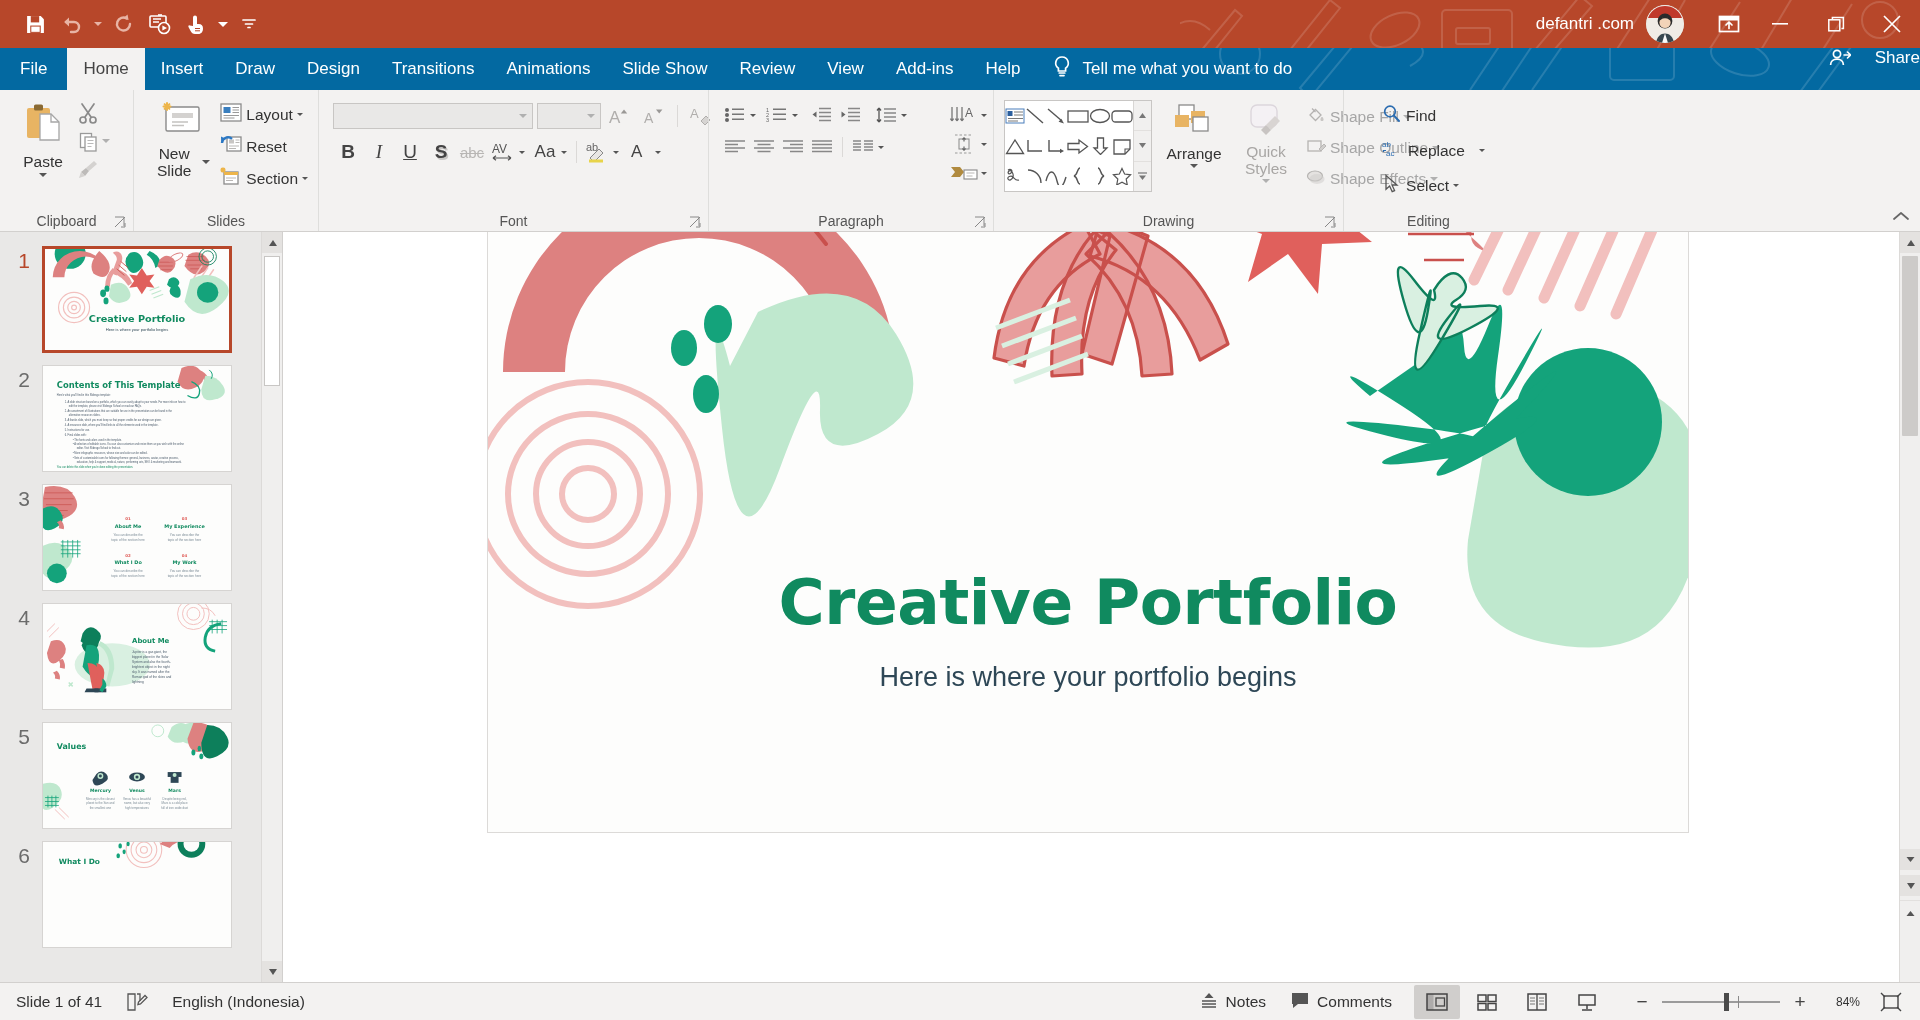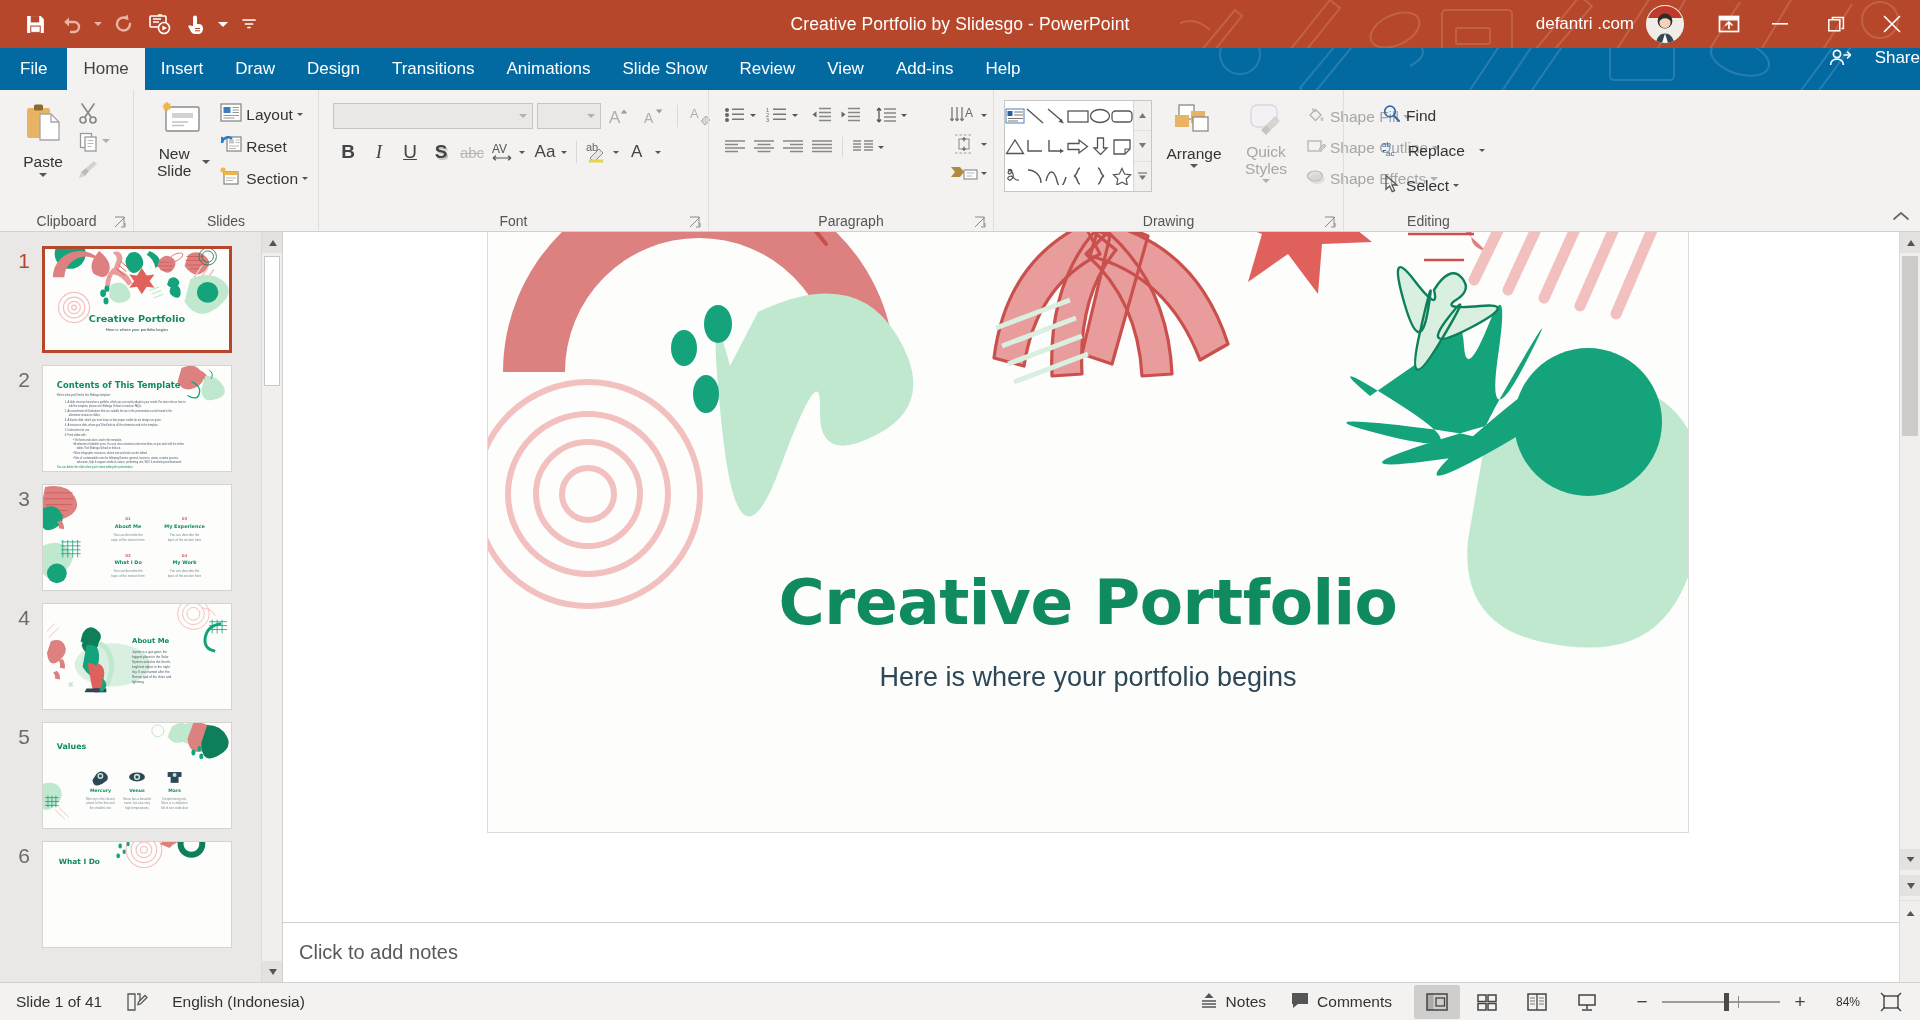--- a/index.html
+++ b/index.html
@@ -249,21 +249,20 @@
       <div class="qat-arrow">
         <div style="width:0;height:0;border-left:5px solid transparent;border-right:5px solid transparent;border-top:5px solid #fff;"></div>
       </div>
       <div class="qat-btn">
         <svg width="18" height="18" viewBox="0 0 18 18">
             <path d="M3 5h12M5.5 9h7M8 12.5h2" stroke="#fff" stroke-width="1.7" stroke-linecap="round"></path>
           </svg>
       </div>
     </div>
 
-    <div class="title-text">Creative Portfolio by Slidesgo  -  PowerPoint</div>
 
     <div class="tb-right">
       <div class="acct-name">defantri .com</div>
       <div class="avatar">
         <svg width="38" height="38" viewBox="0 0 38 38">
           <circle cx="19" cy="19" r="19" fill="#f0ece6"></circle>
           <path d="M19 1a18 18 0 0 1 17 12H2A18 18 0 0 1 19 1z" fill="#c0392b"></path>
           <circle cx="19" cy="16" r="7.4" fill="#2b2b2b"></circle>
           <circle cx="19" cy="17.5" r="5.6" fill="#f2d3b8"></circle>
           <path d="M13.4 14.6c.6-3.6 10.6-3.9 11.2 0 .5 3-1.1-1.3-5.6-1.3s-6 4.3-5.6 1.3z" fill="#2b2b2b"></path>
@@ -316,20 +315,29 @@
     <div class="tab">Insert</div>
     <div class="tab">Draw</div>
     <div class="tab">Design</div>
     <div class="tab">Transitions</div>
     <div class="tab">Animations</div>
     <div class="tab">Slide Show</div>
     <div class="tab">Review</div>
     <div class="tab">View</div>
     <div class="tab">Add-ins</div>
     <div class="tab">Help</div>
+    <div class="tellme">
+      <span>
+        <svg width="20" height="24" viewBox="0 0 20 24">
+            <path d="M10 2a6.2 6.2 0 0 1 3.6 11.3V16H6.4v-2.7A6.2 6.2 0 0 1 10 2z" fill="none" stroke="#fff" stroke-width="1.7"></path>
+            <path d="M7.2 18h5.6M8 20.6h4" stroke="#fff" stroke-width="1.7" stroke-linecap="round"></path>
+          </svg>
+      </span>
+      <span class="tellme-text">Tell me what you want to do</span>
+    </div>
     <div class="share">
       <span>
         <svg width="22" height="20" viewBox="0 0 22 20">
             <circle cx="8" cy="6" r="3.6" fill="none" stroke="#fff" stroke-width="1.7"></circle>
             <path d="M1.6 17c0-3.7 2.8-5.8 6.4-5.8s6.4 2.1 6.4 5.8" fill="none" stroke="#fff" stroke-width="1.7"></path>
             <path d="M15 7h6M18.5 4l3 3-3 3" fill="none" stroke="#fff" stroke-width="1.6" stroke-linecap="round" stroke-linejoin="round"></path>
           </svg>
       </span>
       <span class="share-text">Share</span>
     </div>
@@ -1247,23 +1255,20 @@
                 <circle cx="100" cy="422" r="52"></circle>
                 <circle cx="100" cy="422" r="26"></circle>
             </g>
           </svg>
 
           <div class="slide-title">Creative Portfolio</div>
           <div class="slide-sub">Here is where your portfolio begins</div>
         </div>
       </div>
 
-      <div class="notespane">
-        <div class="notes-text">Click to add notes</div>
-      </div>
     </div>
 
     <div class="vscroll">
       <div class="vs-btn" style="top:0;">
           <svg width="10" height="8" viewBox="0 0 10 8">
             <path d="M5 1 9 7H1z" fill="#555"></path>
           </svg>
         </div>
       <div class="vs-thumb" style="top:24px;height:180px;"></div>
       <div class="vs-btn" style="bottom:112px;">

